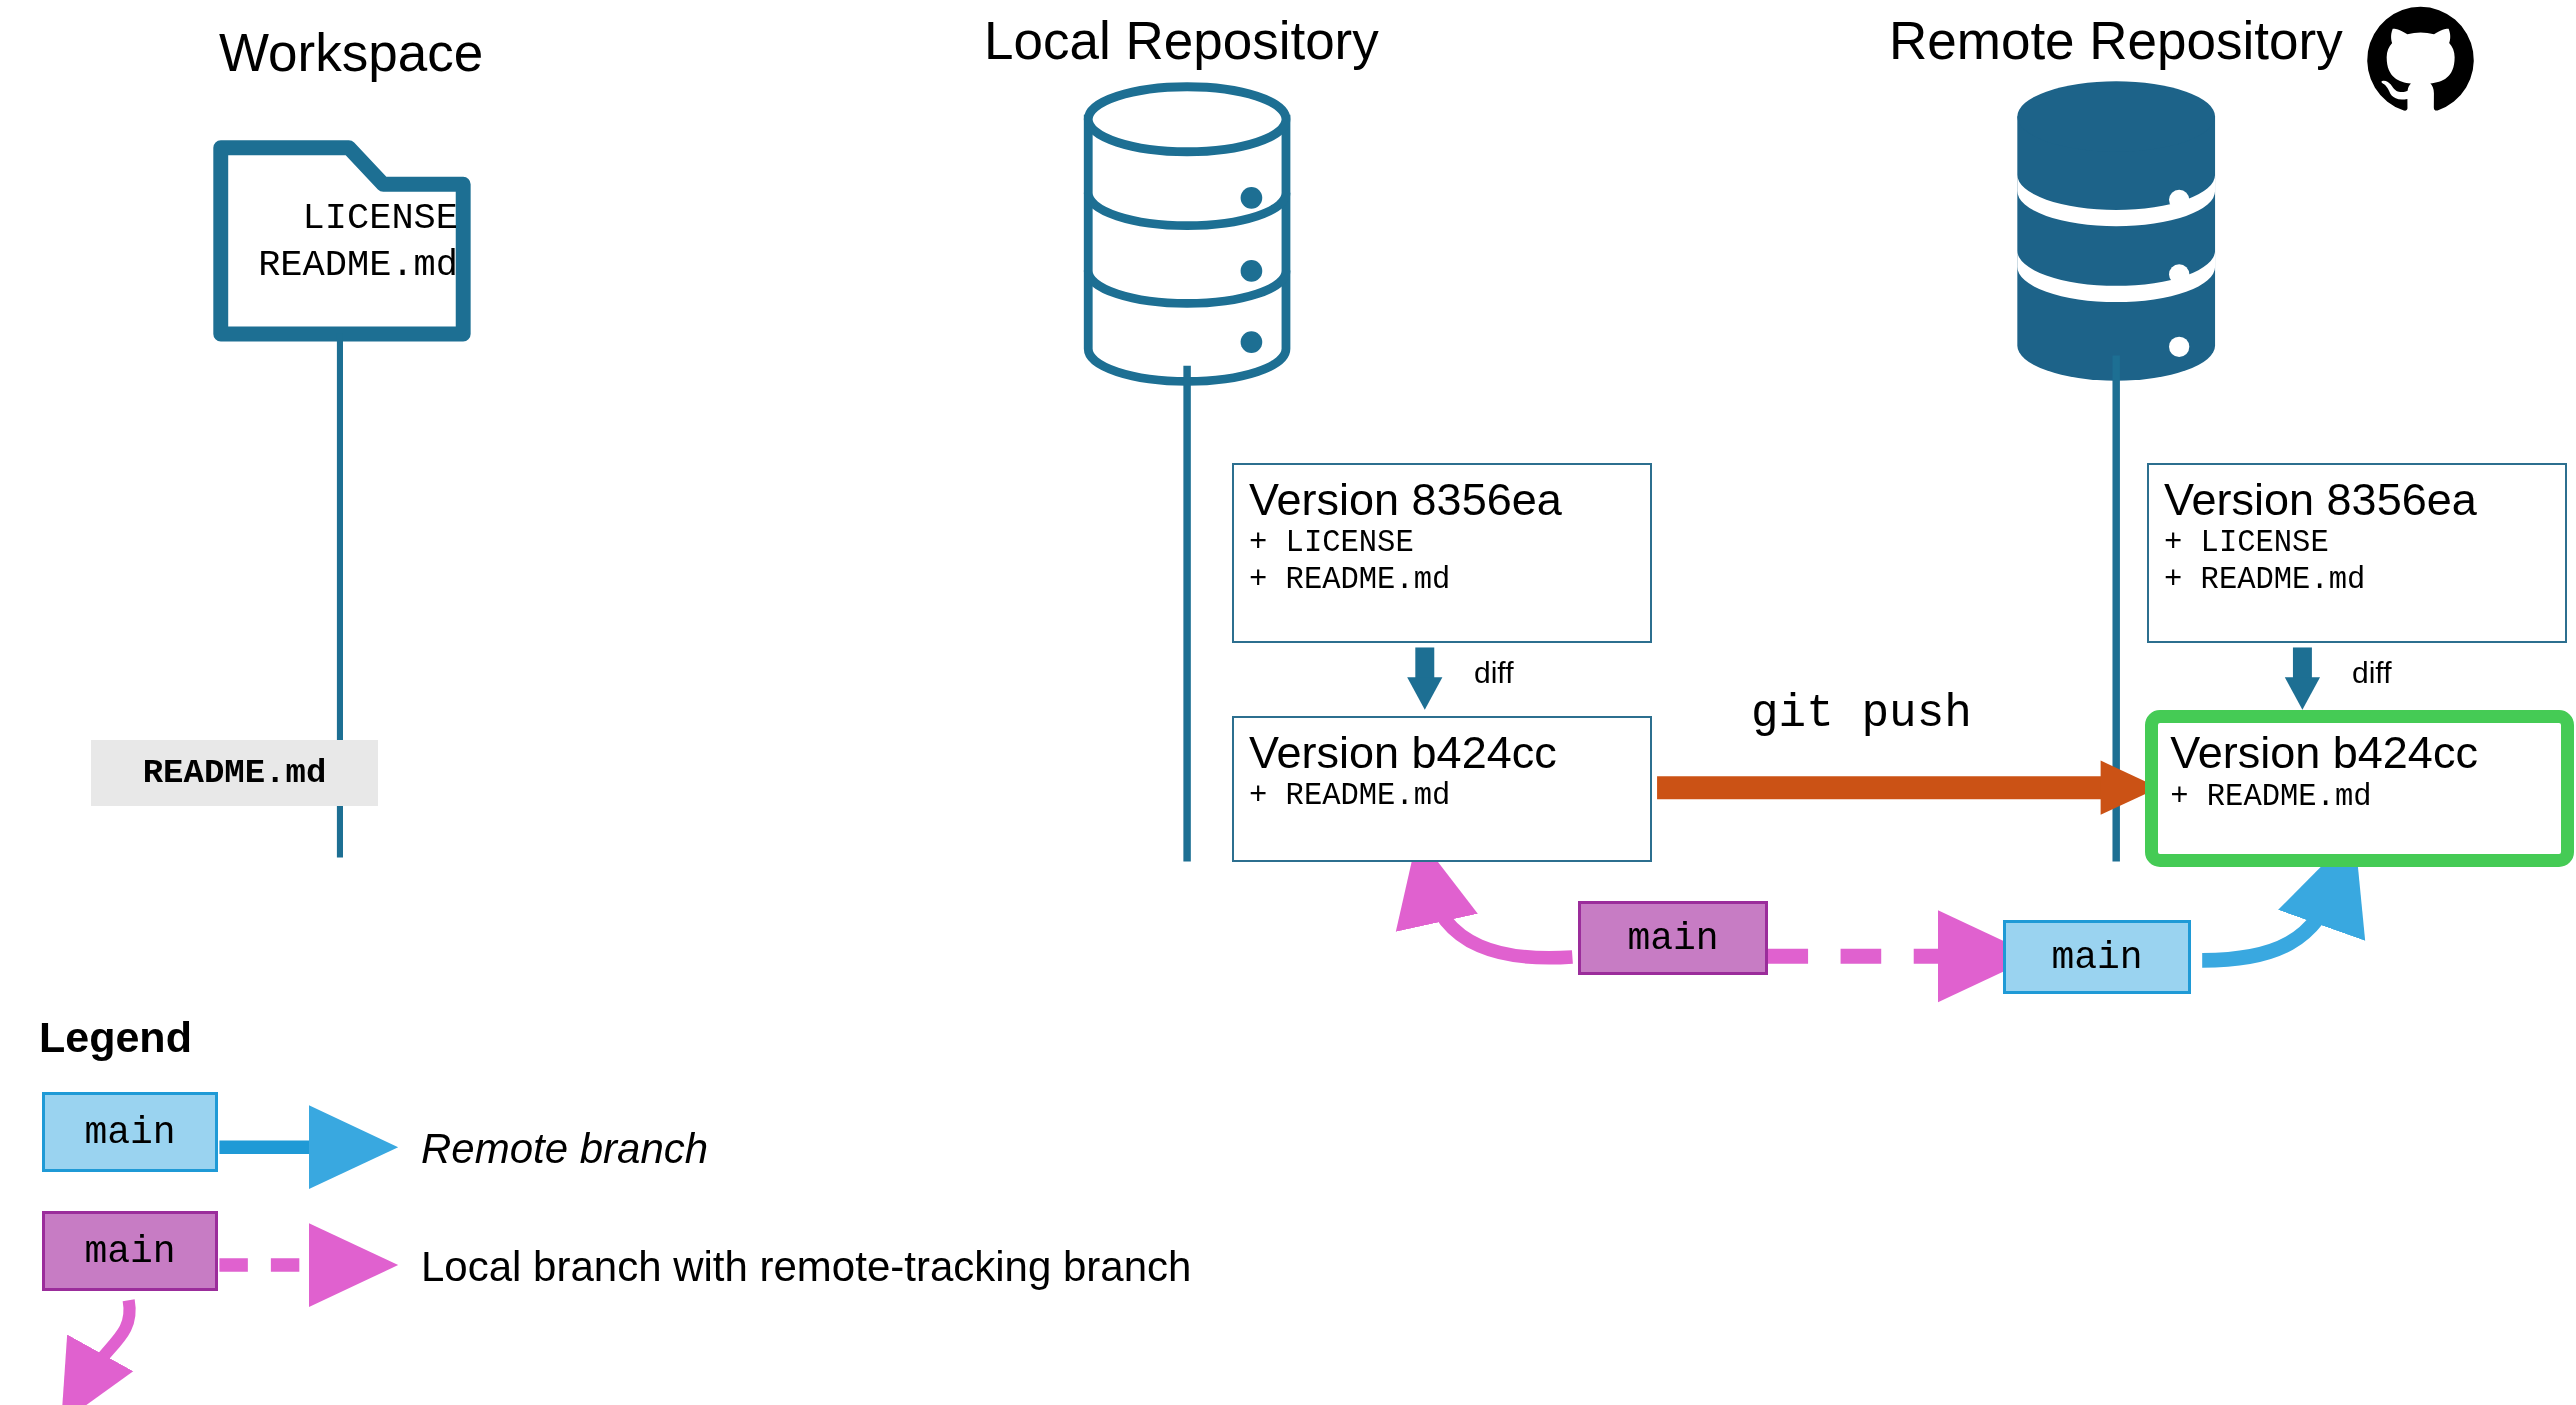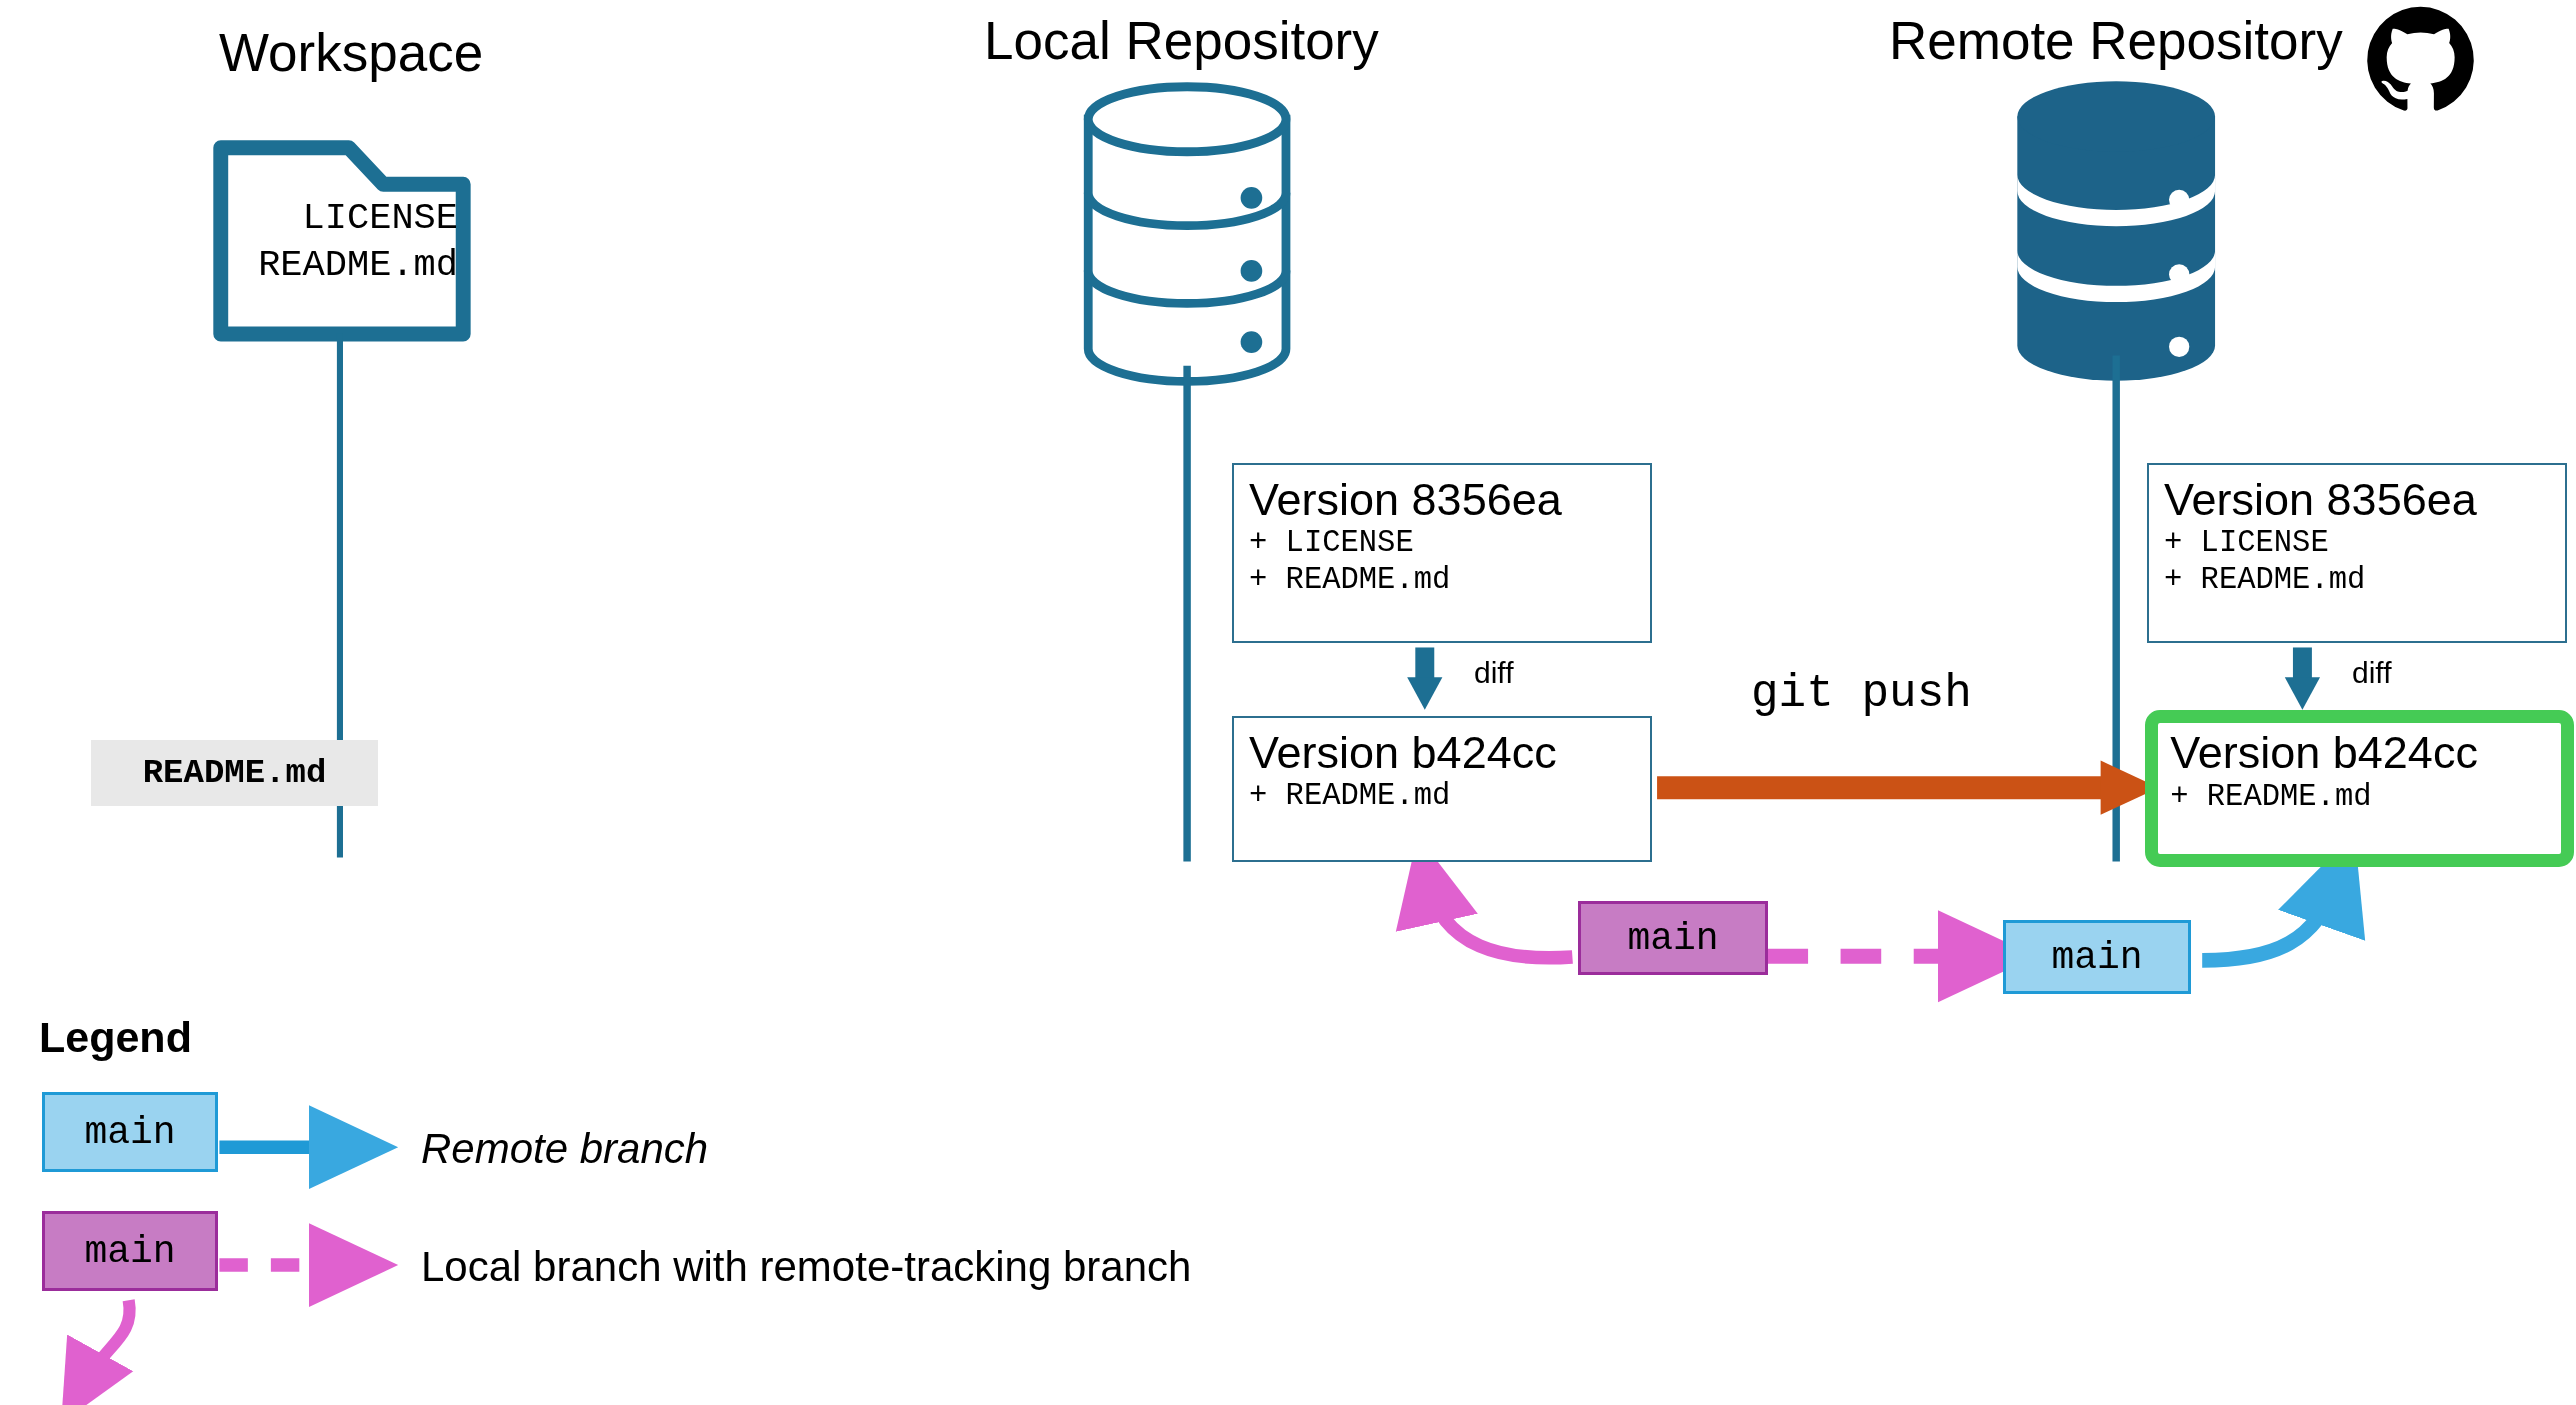--- a/index.html
+++ b/index.html
@@ -265,21 +265,21 @@
     <div class="vline">+ README.md</div>
   </div>
 
   <div class="lbl-diff" style="left:1465px; top:656px;">diff</div>
 
   <div class="vbox" style="left:1232px; top:716px; width:420px; height:146px;">
     <div class="vtitle">Version b424cc</div>
     <div class="vline">+ README.md</div>
   </div>
 
-  <div class="lbl-push" style="left:1751px; top:668px;">git push</div>
+  <div class="lbl-push" style="left:1751px; top:688px;">git push</div>
 
   <div class="vbox" style="left:2147px; top:463px; width:420px; height:180px;">
     <div class="vtitle">Version 8356ea</div>
     <div class="vline">+ LICENSE</div>
     <div class="vline">+ README.md</div>
   </div>
 
   <div class="lbl-diff" style="left:2343px; top:656px;">diff</div>
 
   <div class="vbox highlight" style="left:2145px; top:710px; width:429px; height:157px;">

